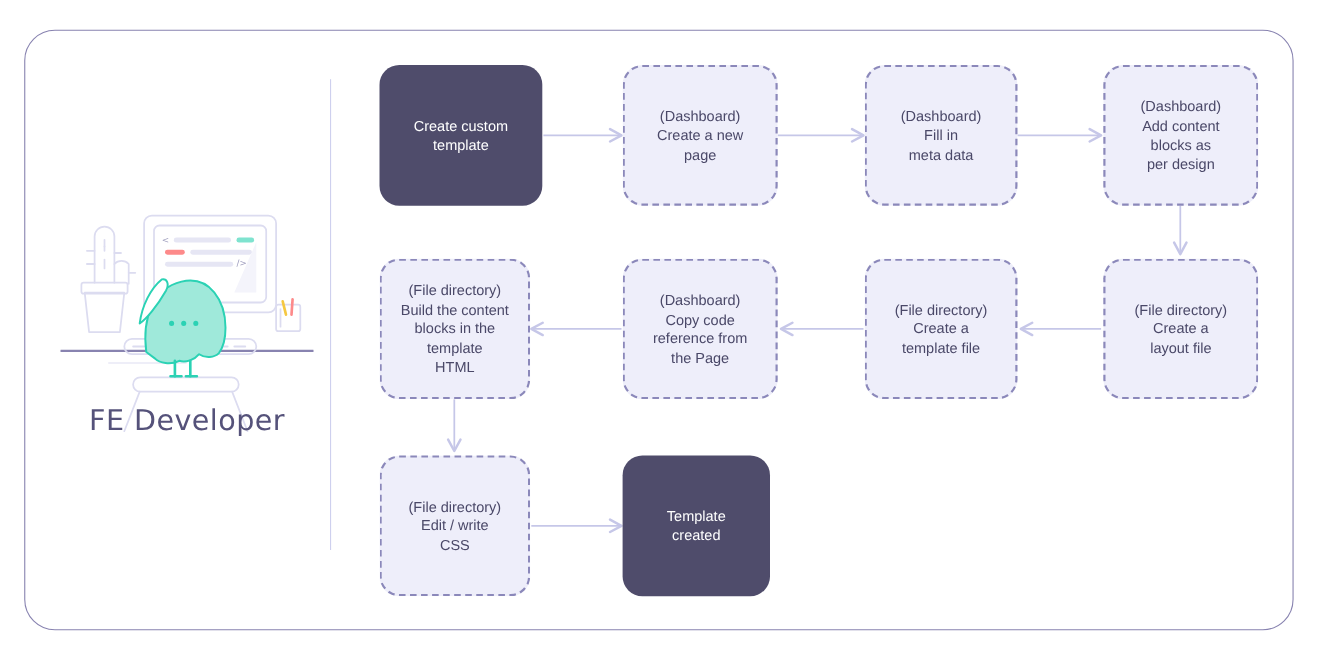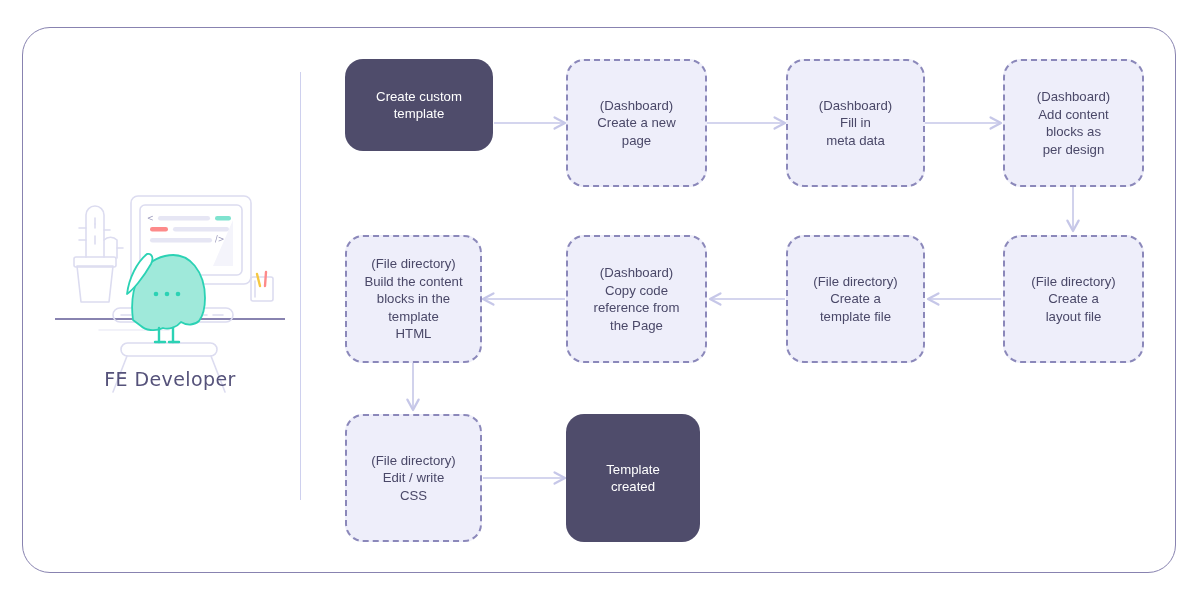--- a/index.html
+++ b/index.html
@@ -51,21 +51,21 @@
     height: 220px;
   }
   .illus svg { display: block; }
 
   .illus-caption {
     position: absolute;
     left: 40px;
     top: 368px;
     width: 260px;
     text-align: center;
-    font-size: 19px;
+    font-size: 26px;
     letter-spacing: 0.4px;
     color: #55527a;
     font-family: "DejaVu Sans", sans-serif;
     white-space: nowrap;
   }
 
   
   .node {
     position: absolute;
     box-sizing: border-box;
@@ -193,21 +193,21 @@
       <line x1="1001" y1="299" x2="928" y2="299" marker-end="url(#ah-l)"></line>
       <line x1="785" y1="299" x2="710" y2="299" marker-end="url(#ah-l)"></line>
       <line x1="565" y1="299" x2="483" y2="299" marker-end="url(#ah-l)"></line>
 
       <line x1="413" y1="363" x2="413" y2="410" marker-end="url(#ah-d)"></line>
 
       <line x1="483" y1="478" x2="565" y2="478" marker-end="url(#ah-r)"></line>
     </g>
   </svg>
 
-  <div class="node solid" style="left:345px;  top:59px;  width:148px; height:92px;">
+  <div class="node solid" style="left:345px;  top:59px;  width:148px; height:128px;">
     <span class="label">Create custom
 template</span>
   </div>
 
   <div class="node dashed" style="left:566px; top:59px;  width:141px; height:128px;">
     <span class="label">(Dashboard)
 Create a new
 page</span>
   </div>
 

